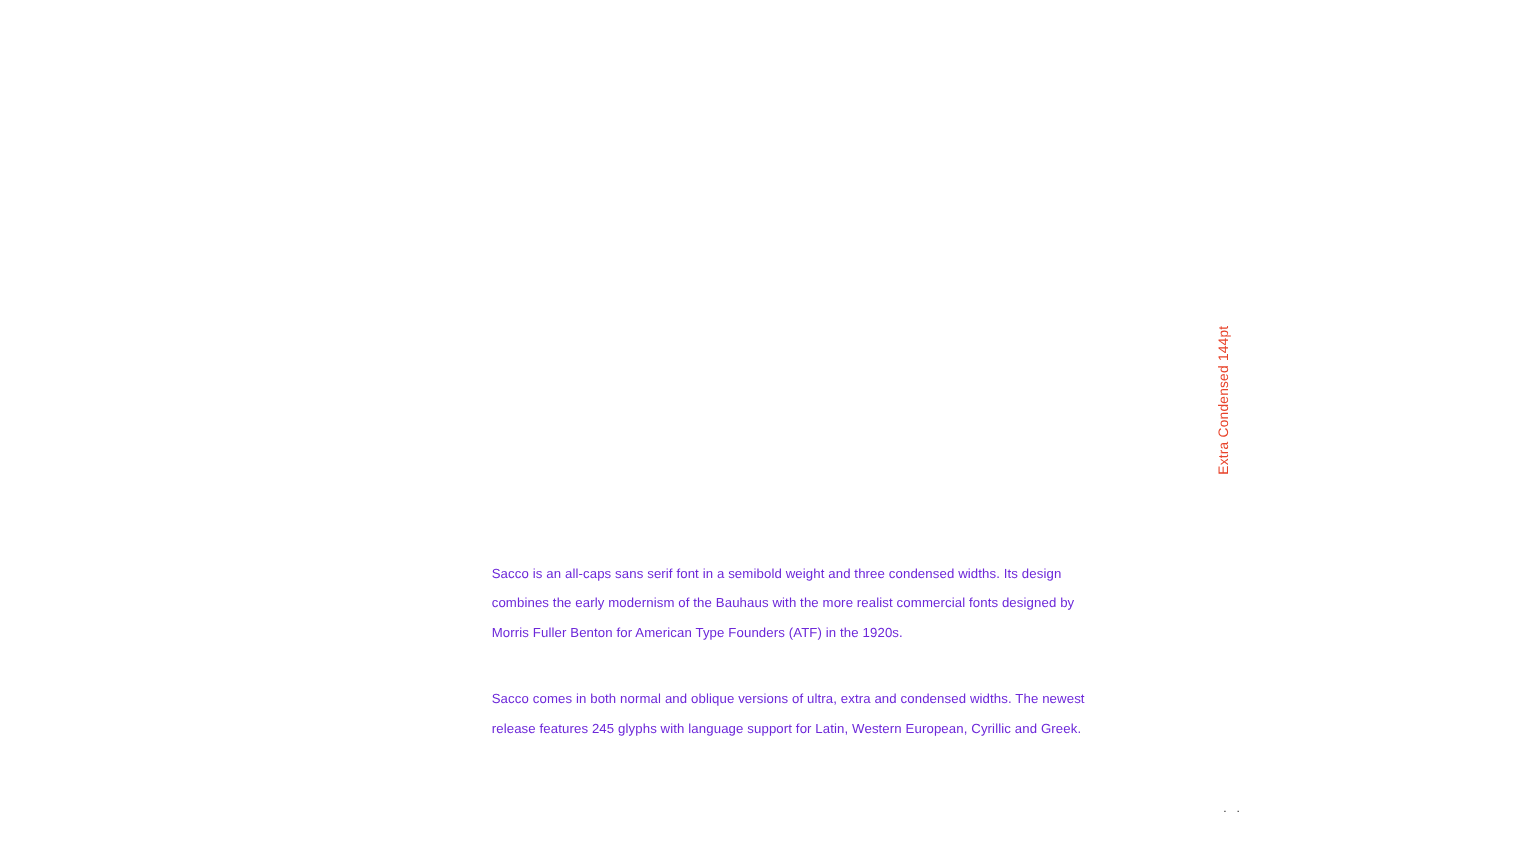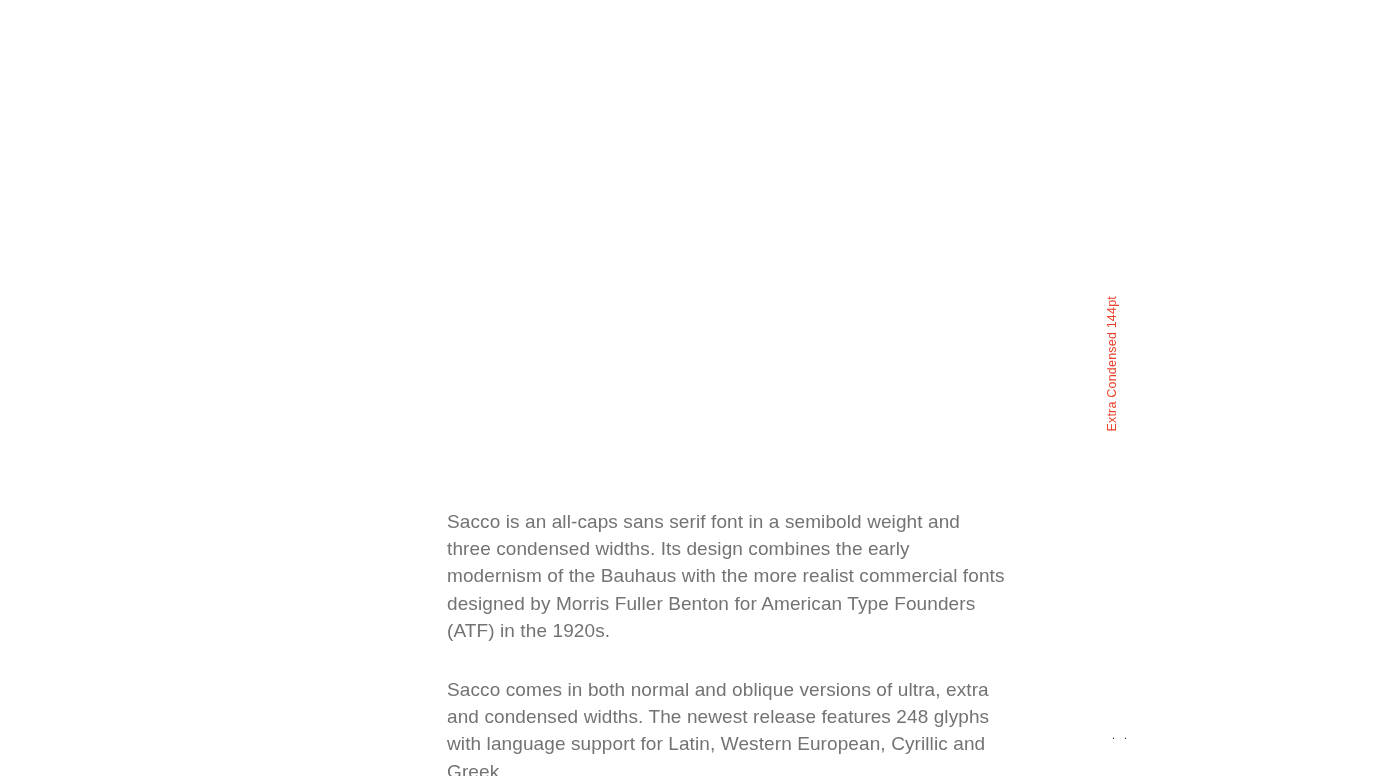--- a/index.html
+++ b/index.html
@@ -69,23 +69,23 @@
 
   
   .copy {
     position: absolute;
     left: 447px;
     top: 508px;
     width: 560px;
   }
   .copy p {
     margin: 0 0 32px 0;
-    font-size: 19px;
+    font-size: 12px;
     line-height: 27.2px;
-    color: #737373;
+    color: #6d28d9;
     letter-spacing: 0.1px;
   }
   .copy p:last-child {
     margin-bottom: 0;
   }
 
   
   .corner-mark {
     position: absolute;
     left: 1112px;
@@ -101,18 +101,18 @@
 
 <div class="page">
 
 
   <div class="side-label">
     <span>Extra Condensed 144pt</span>
   </div>
 
   <div class="copy">
     <p>Sacco is an all-caps sans serif font in a semibold weight and three condensed widths.  Its design combines the early modernism of the Bauhaus with the more realist commercial fonts designed by Morris Fuller Benton for American Type Founders (ATF) in the 1920s.</p>
-    <p>Sacco comes in both normal and oblique versions of ultra, extra and condensed widths.  The newest release features 248 glyphs with language support for Latin, Western European, Cyrillic and Greek.</p>
+    <p>Sacco comes in both normal and oblique versions of ultra, extra and condensed widths.  The newest release features 245 glyphs with language support for Latin, Western European, Cyrillic and Greek.</p>
   </div>
 
   <div class="corner-mark">. .</div>
 
 </div>
 
 </body></html>

